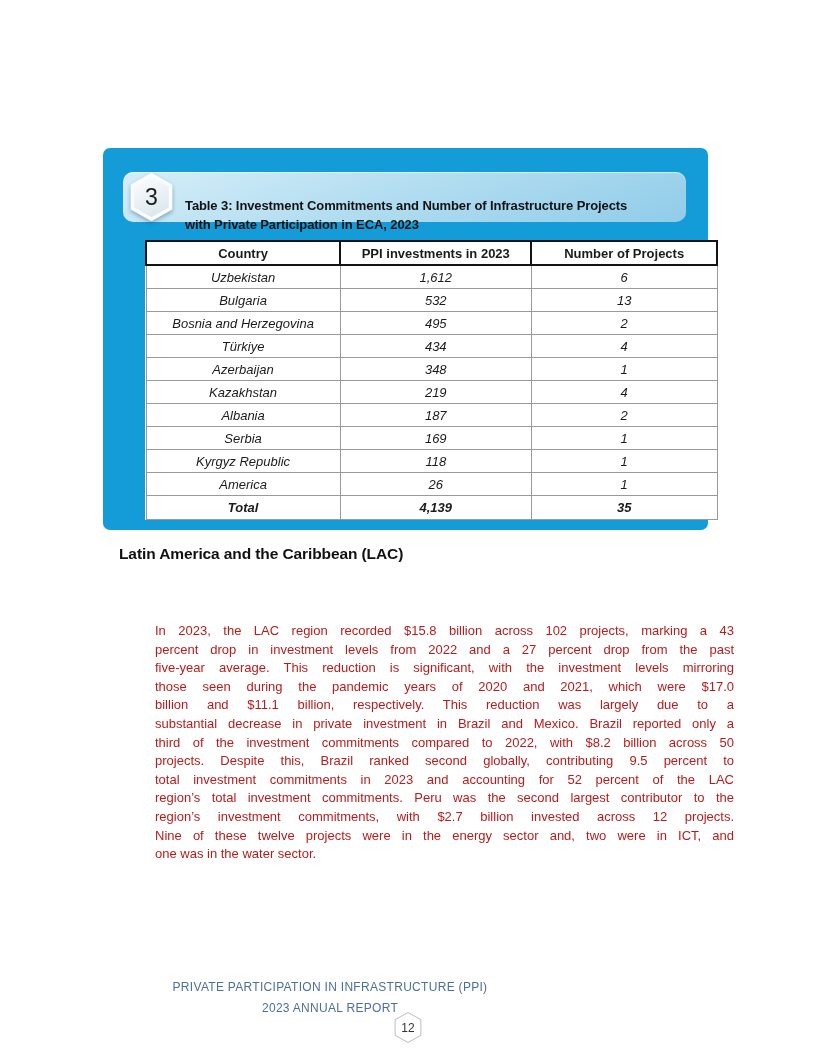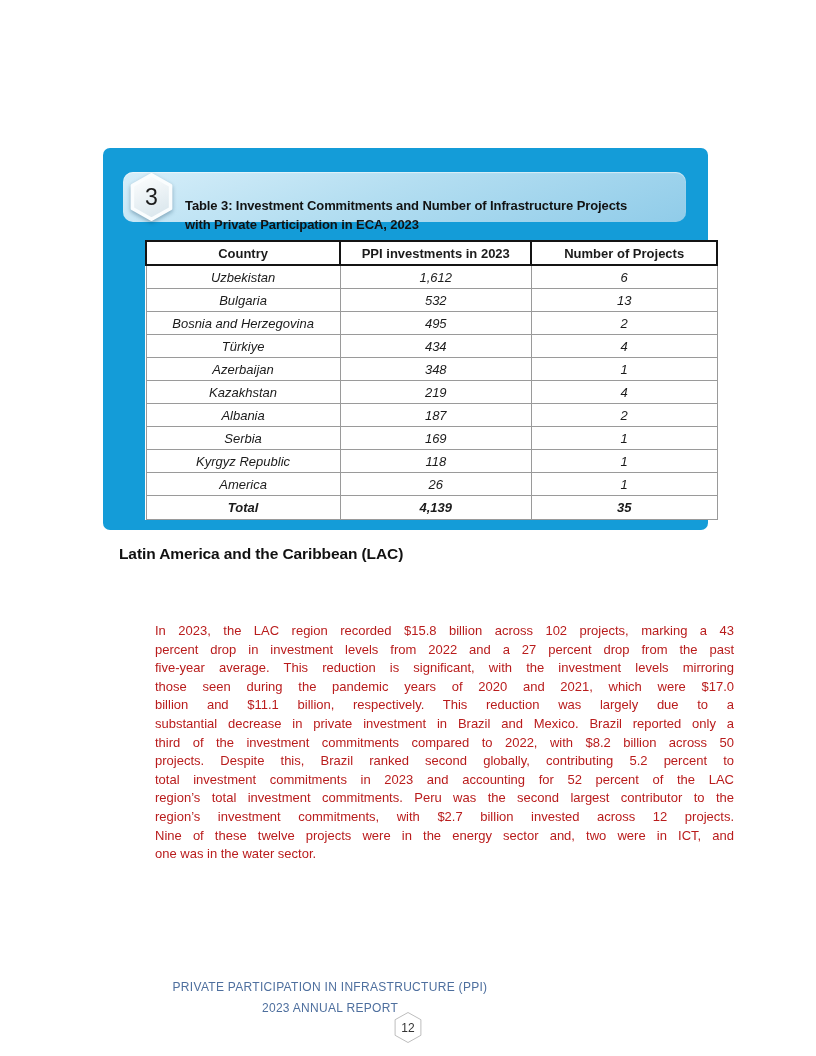--- a/index.html
+++ b/index.html
@@ -164,21 +164,21 @@
   <div class="lac-heading">Latin America and the Caribbean (LAC)</div>
 
   <div class="lac-paragraph">
     <div class="pline">In 2023, the LAC region recorded $15.8 billion across 102 projects, marking a 43</div>
     <div class="pline">percent drop in investment levels from 2022 and a 27 percent drop from the past</div>
     <div class="pline">five-year average. This reduction is significant, with the investment levels mirroring</div>
     <div class="pline">those seen during the pandemic years of 2020 and 2021, which were $17.0</div>
     <div class="pline">billion and $11.1 billion, respectively. This reduction was largely due to a</div>
     <div class="pline">substantial decrease in private investment in Brazil and Mexico. Brazil reported only a</div>
     <div class="pline">third of the investment commitments compared to 2022, with $8.2 billion across 50</div>
-    <div class="pline">projects. Despite this, Brazil ranked second globally, contributing 5.2 percent to</div>
+    <div class="pline">projects. Despite this, Brazil ranked second globally, contributing 9.5 percent to</div>
     <div class="pline">total investment commitments in 2023 and accounting for 52 percent of the LAC</div>
     <div class="pline">region’s total investment commitments. Peru was the second largest contributor to the</div>
     <div class="pline">region’s investment commitments, with $2.7 billion invested across 12 projects.</div>
     <div class="pline">Nine of these twelve projects were in the energy sector and, two were in ICT, and</div>
     <div class="pline last">one was in the water sector.</div>
   </div>
 
   <div class="footer">
     <div>PRIVATE PARTICIPATION IN INFRASTRUCTURE (PPI)</div>
     <div>2023 ANNUAL REPORT</div>

